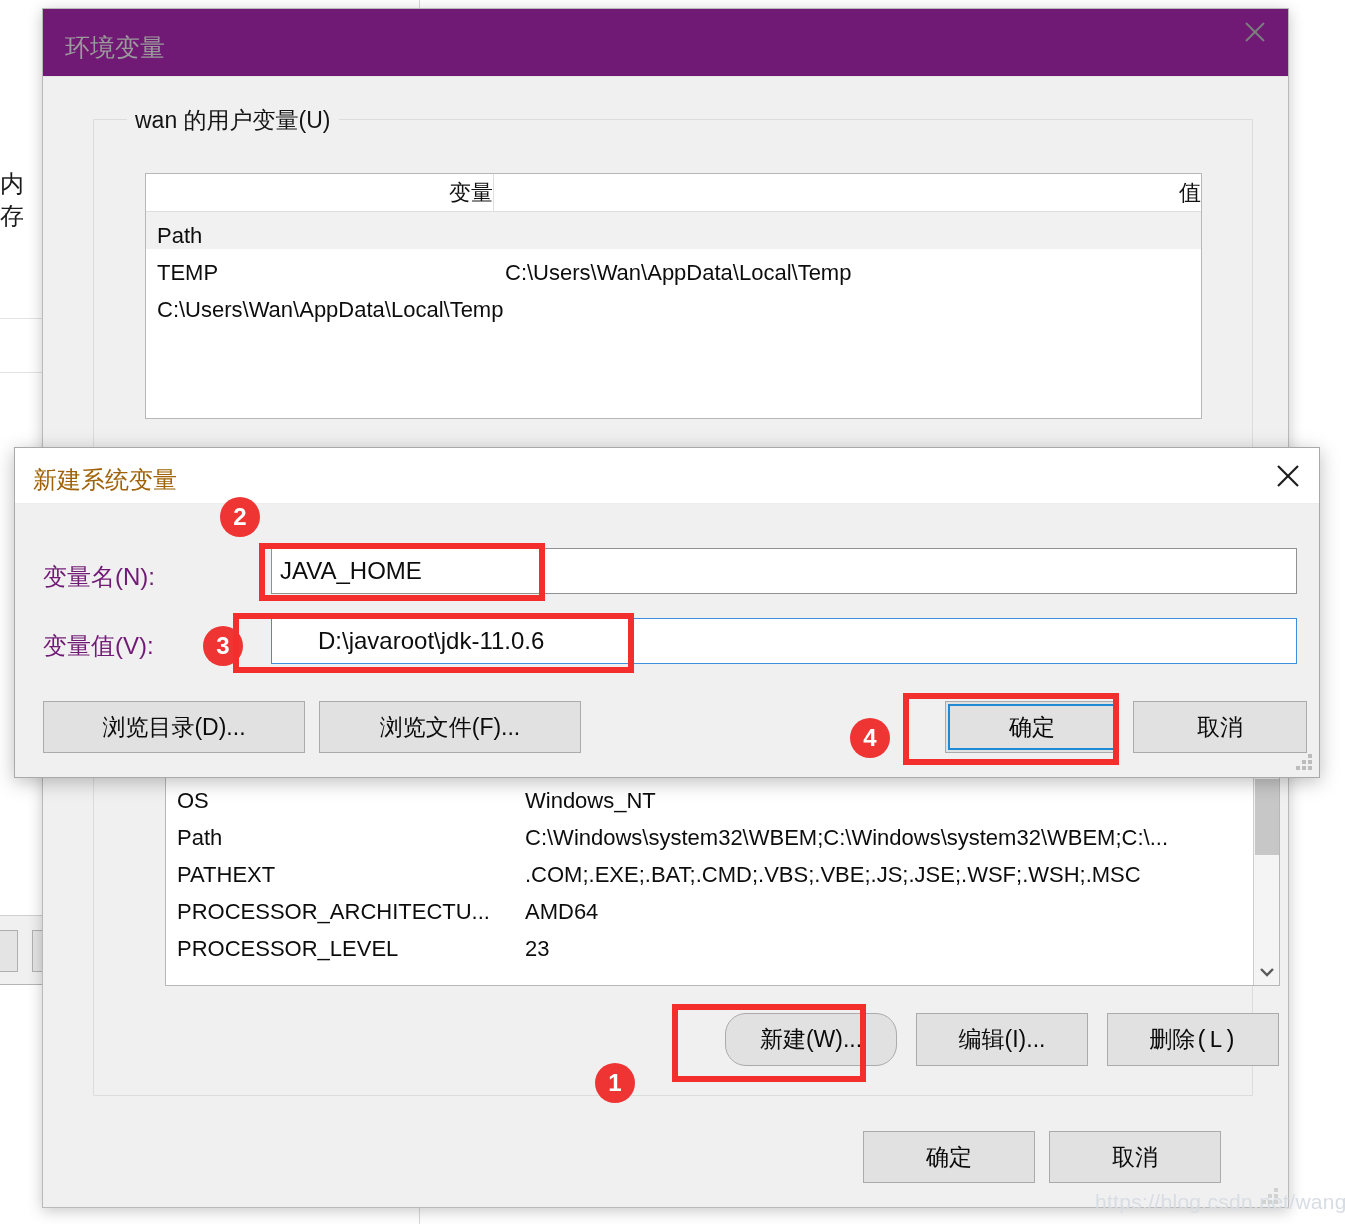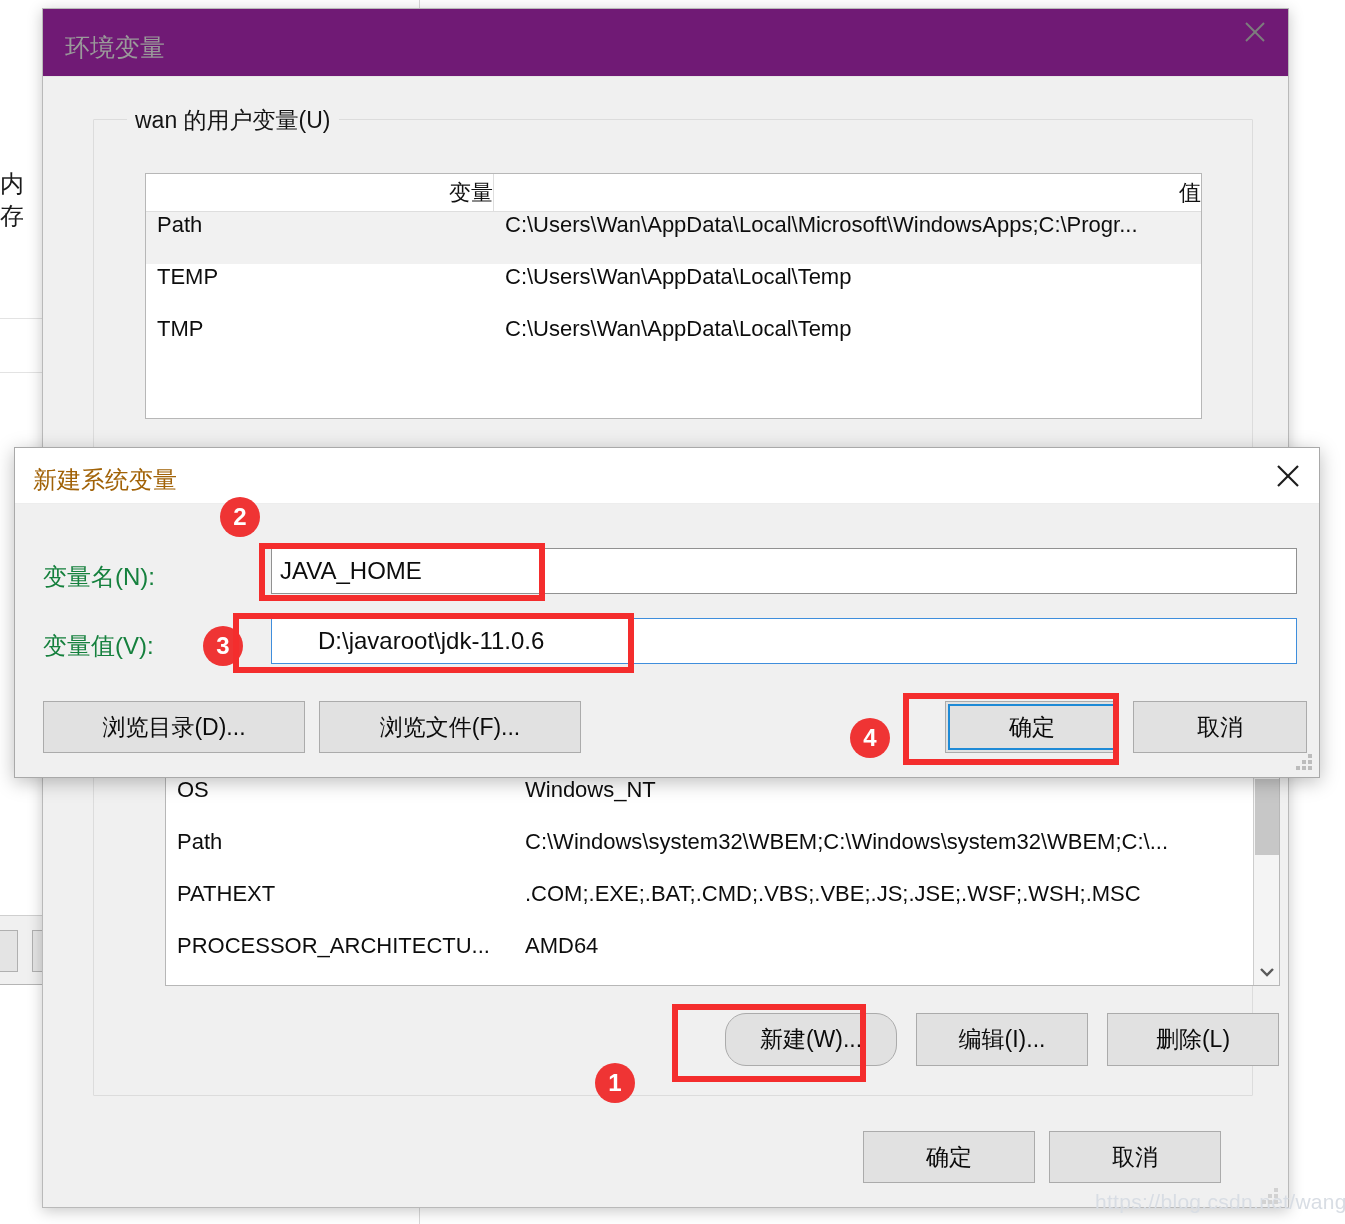--- a/index.html
+++ b/index.html
@@ -70,21 +70,21 @@
     position: absolute; background: #ffffff; border: 1px solid #b7b7b7; overflow: hidden;
   }
   .lv-header {
     display: flex; height: 38px; border-bottom: 1px solid #dedede; background: #ffffff; text-align: right;
   }
   .lv-th {
     font-size: 22px; color: #111; padding: 4px 0 0 11px; position: relative;
   }
   .lv-th.c1 { width: 348px; border-right: 1px solid #dedede; }
   .lv-th.c2 { flex: 1; }
-  .lv-row { display: flex; height: 52px; align-items: flex-start; }
+  .lv-row { display: flex; height: 37px; align-items: flex-end; }
   .lv-row.sel { background: #f1f1f1; }
   .lv-td { font-size: 22px; color: #0d0d0d; padding-left: 11px; white-space: nowrap; overflow: hidden; }
   .lv-td.c1 { width: 348px; }
   .lv-td.c2 { flex: 1; }
 
   .scrollbar {
     position: absolute; right: 0; top: 0; width: 26px; bottom: 0;
     background: #f4f4f4; border-left: 1px solid #cdcdcd;
   }
   .sb-thumb { position: absolute; left: 1px; top: 2px; width: 24px; height: 76px; background: #c7c7c7; }
@@ -109,21 +109,21 @@
   .dlg-new {
     position: absolute; left: 14px; top: 447px; width: 1306px; height: 331px;
     background: #f0f0f0; border: 1px solid #a9a9a9;
     box-shadow: 0 4px 18px rgba(0,0,0,0.26);
   }
   .dlg-new-titlebar {
     position: absolute; left: 0; top: 0; width: 100%; height: 56px;
     background: #ffffff; border-bottom: 1px solid #ededed;
   }
   .dlg-new-title { position: absolute; left: 18px; top: 16px; font-size: 24px; color: #a16207; }
-  .fld-label { position: absolute; font-size: 24px; color: #15803d; }
+  .fld-label { position: absolute; font-size: 24px; color: #701a75; }
   .txtinput {
     position: absolute; background: #ffffff; border: 1px solid #919191;
     font-size: 24px; color: #0d0d0d; padding: 0 6px 0 8px;
     display: flex; align-items: center;
     font-family: "Liberation Sans", "DejaVu Sans", sans-serif;
   }
   .txtinput.focused { border: 1px solid #3f8edc; }
 
   
   .redbox { position: absolute; border: 6px solid #f42d2d; pointer-events: none; }
@@ -196,28 +196,26 @@
       <div class="group-border"></div>
       <div class="group-legend">wan 的用户变量(U)</div>
 
       <div class="lv" style="left:52px; top:54px; width:1057px; height:246px;">
         <div class="lv-header">
           <div class="lv-th c1">变量</div>
           <div class="lv-th c2">值</div>
         </div>
         <div class="lv-row sel">
           <div class="lv-td c1">Path</div>
-          <div class="lv-td c2">C:\Users\Wan\AppData\Local\Microsoft\WindowsApps;C:\Progr...</div>
         </div>
         <div class="lv-row">
           <div class="lv-td c1">TEMP</div>
           <div class="lv-td c2">C:\Users\Wan\AppData\Local\Temp</div>
         </div>
         <div class="lv-row">
-          <div class="lv-td c1">TMP</div>
           <div class="lv-td c2">C:\Users\Wan\AppData\Local\Temp</div>
         </div>
       </div>
     </div>
 
     <div class="group-sys">
       <div class="group-border"></div>
 
       <div class="lv" style="left:64px; top:280px; width:1115px; height:210px;margin-left:8px;">
         <div class="lv-row">
@@ -245,21 +243,21 @@
           <div class="sb-arrow">
             <svg width="16" height="10" viewBox="0 0 16 10" aria-hidden="true">
               <polyline points="2,2 8,8 14,2" fill="none" stroke="#5a5a5a" stroke-width="2.4"></polyline>
             </svg>
           </div>
         </div>
       </div>
 
       <div class="btn" style="position:absolute; left:632px; top:517px; width:172px; height:53px;border-radius:21px;">新建(W)...</div>
       <div class="btn" style="position:absolute; left:823px; top:517px; width:172px; height:53px;">编辑(I)...</div>
-      <div class="btn" style="position:absolute; left:1014px; top:517px; width:172px; height:53px;">删除(L)</div>
+      <div class="btn" style="position:absolute; left:1014px; top:517px; width:172px; height:53px;font-family:Liberation Mono, monospace;">删除(L)</div>
     </div>
 
     <div class="btn env-footer-btn" style="left:820px; top:1122px;">确定</div>
     <div class="btn env-footer-btn" style="left:1006px; top:1122px;">取消</div>
   </div>
 
   <div class="redbox" style="left:672px; top:1004px; width:194px; height:78px;"></div>
   <div class="badge" style="left:595px; top:1063px;">1</div>
 
   <div class="dlg-new">

